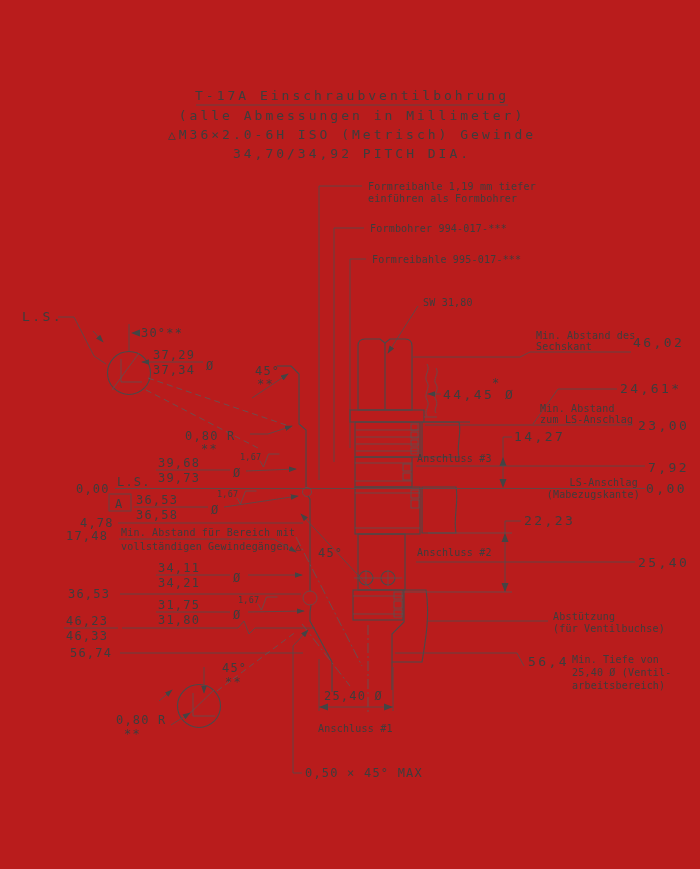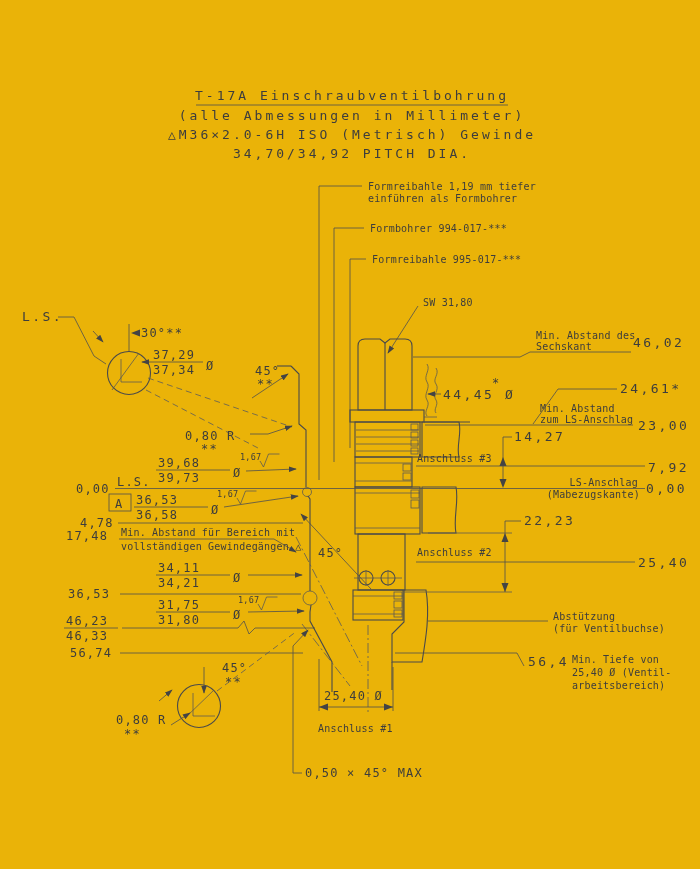--- a/index.html
+++ b/index.html
@@ -1,16 +1,16 @@
 <!DOCTYPE html>
 <html><head>
 <meta charset="utf-8">
 <style>
   html,body{margin:0;padding:0;background:#ffffff;}
-  #stage{position:relative;width:700px;height:869px;background:#eab308;overflow:hidden;}
+  #stage{position:relative;width:700px;height:869px;background:#b91c1c;overflow:hidden;}
   svg{display:block;}
   .t{font-family:"DejaVu Sans Mono", monospace;fill:#3d3d3d;}
   .title{font-size:13px;letter-spacing:3px;}
   .s10{font-size:10px;letter-spacing:0.2px;}
   .s12{font-size:12px;letter-spacing:1.2px;}
   .s13{font-size:13px;letter-spacing:2.4px;}
   .s8{font-size:8.5px;letter-spacing:0.2px;}
   .geo{stroke:#4a4a4a;fill:none;stroke-width:1.1;}
   .thin{stroke:#555555;fill:none;stroke-width:0.75;}
   .dim{stroke:#4f4f4f;fill:none;stroke-width:0.8;}

